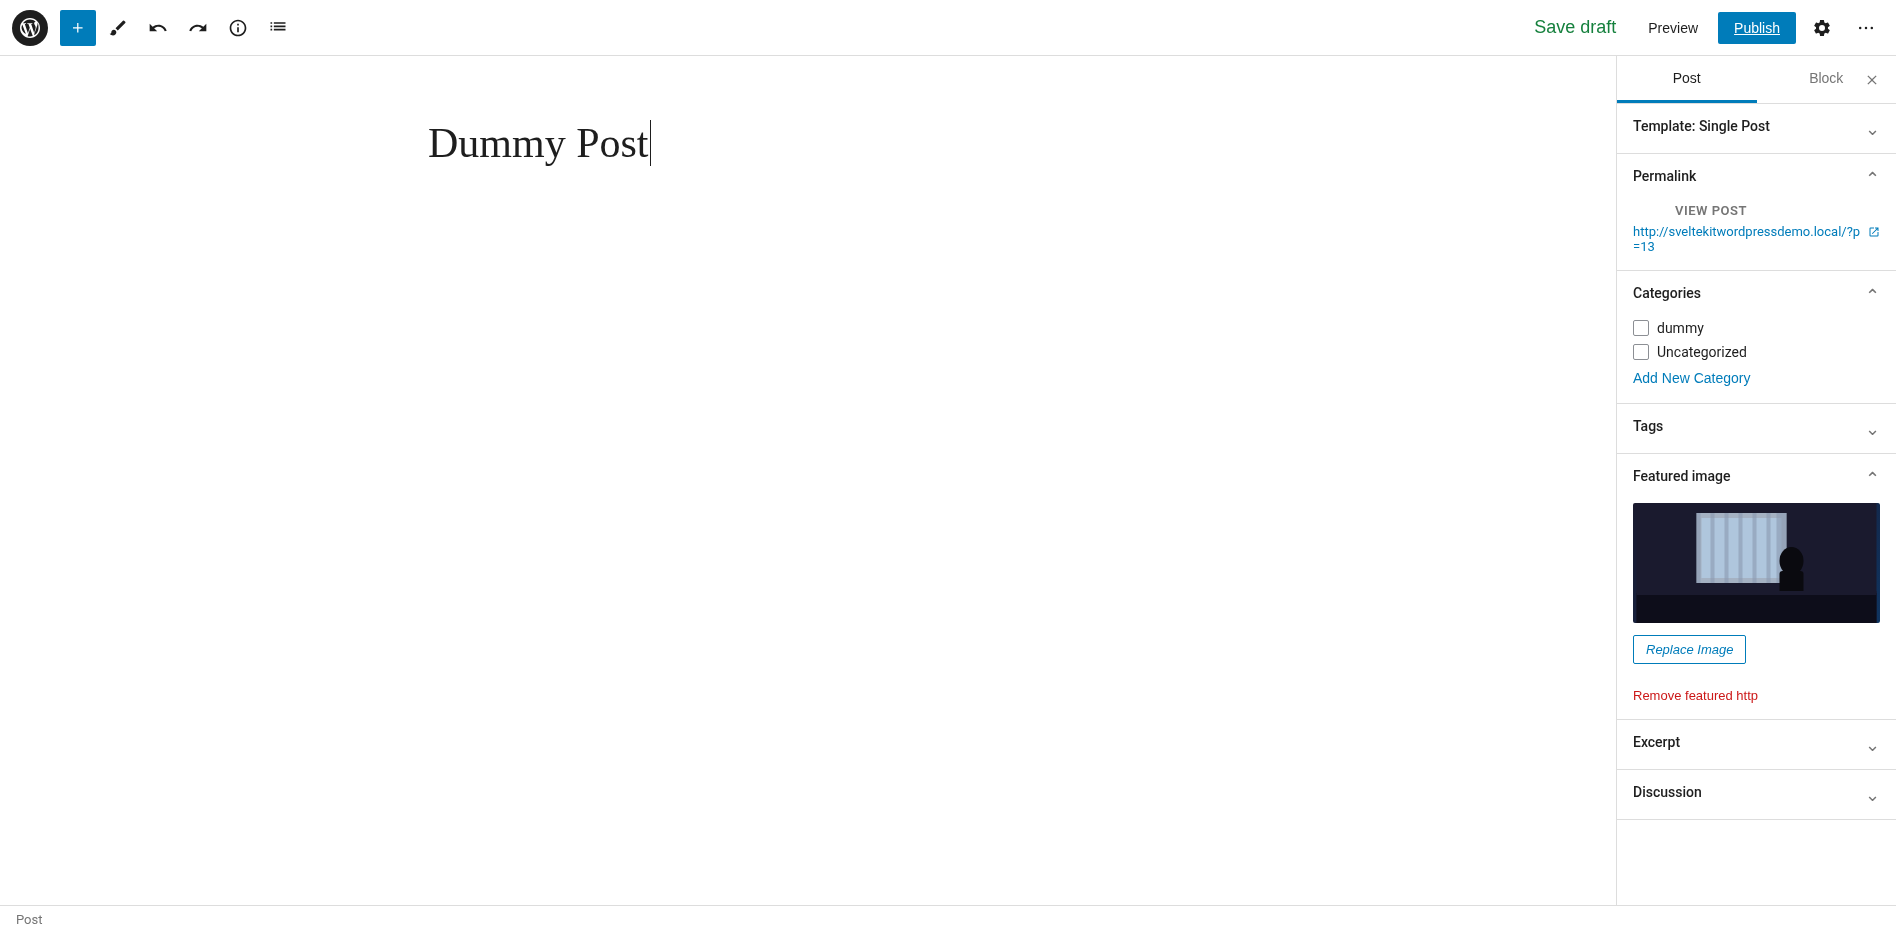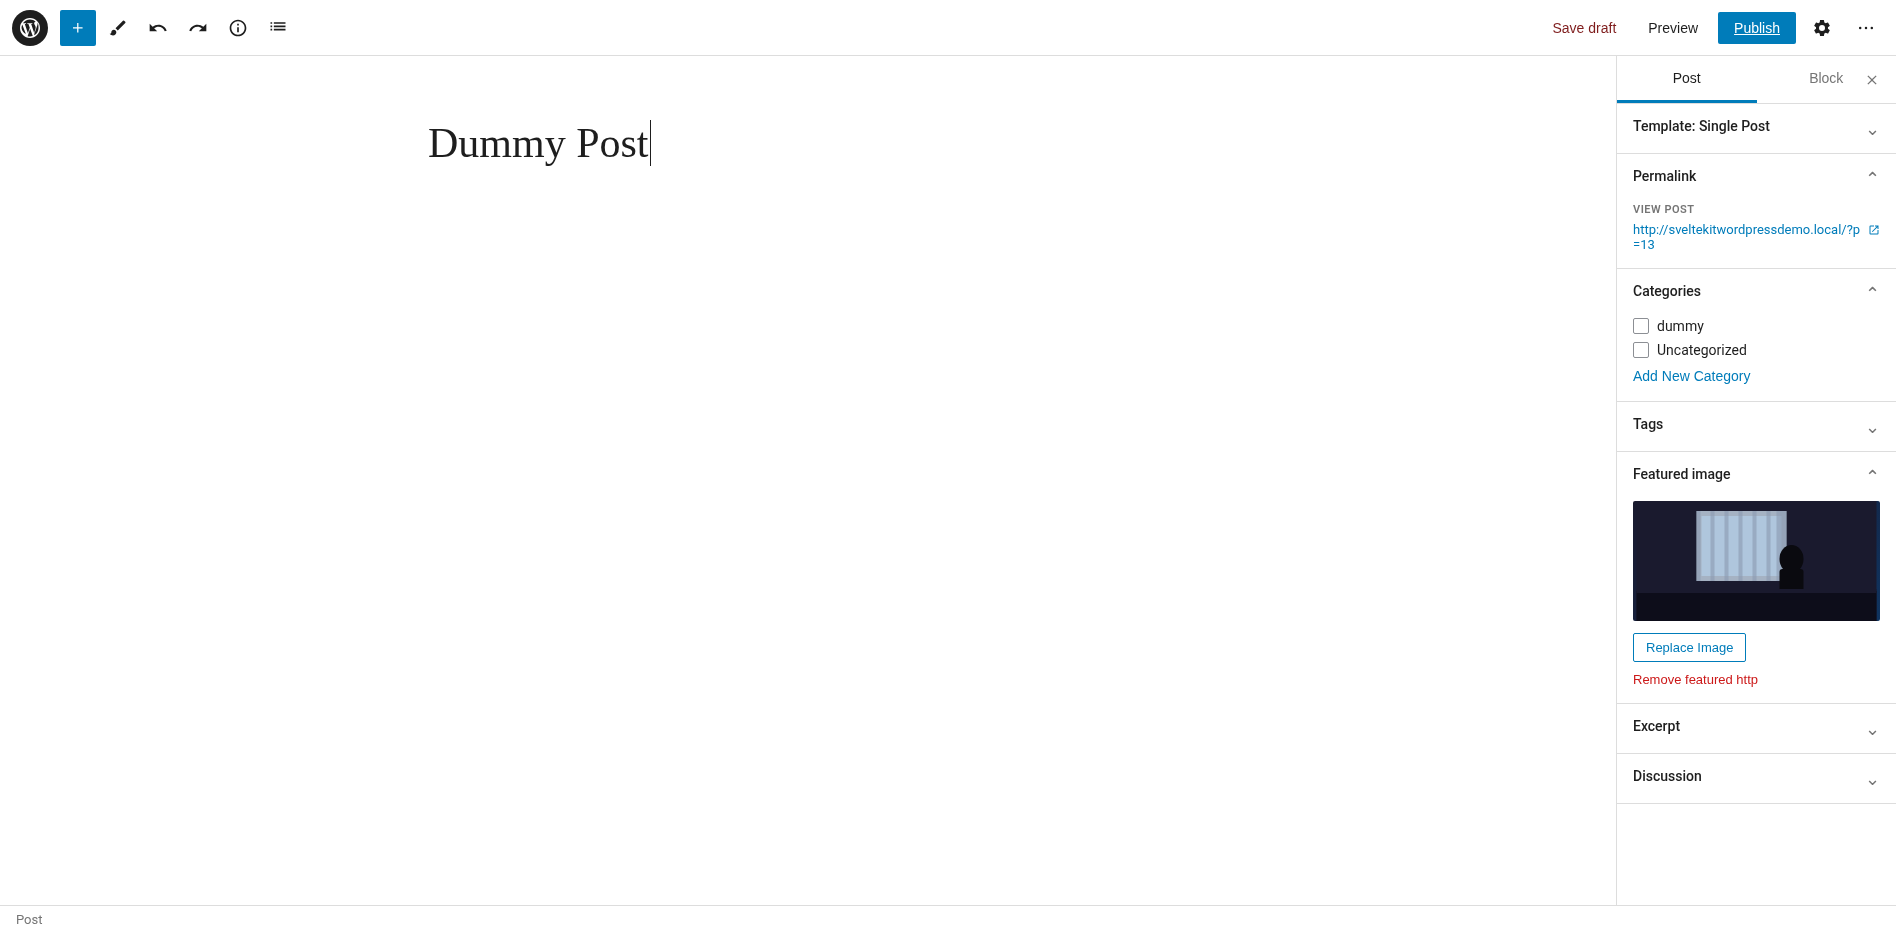--- a/index.html
+++ b/index.html
@@ -56,22 +56,22 @@
     }
     .toolbar-btn.add-btn {
       background: #007cba;
       color: #fff;
       border-radius: 2px;
     }
 
     .save-draft-btn {
       background: transparent;
       border: none;
-      color: #7f1d1d;
-      font-size: 14px;
+      color: #15803d;
+      font-size: 18px;
       cursor: pointer;
       padding: 6px 12px;
     }
 
     .preview-btn {
       background: transparent;
       border: none;
       color: #1e1e1e;
       font-size: 14px;
       cursor: pointer;
@@ -243,26 +243,27 @@
       padding: 0 16px 16px;
     }
 
     .chevron {
       color: #757575;
       font-size: 18px;
     }
 
     
     .view-post-label {
-      font-size: 11px;
+      font-size: 13px;
       color: #757575;
       text-transform: uppercase;
       letter-spacing: 0.5px;
       margin-bottom: 6px;
       font-weight: 600;
+      margin-left: 42px;
     }
 
     .permalink-url {
       color: #007cba;
       font-size: 13px;
       text-decoration: none;
       word-break: break-all;
       display: flex;
       align-items: flex-start;
       gap: 4px;
@@ -319,22 +320,23 @@
     }
 
     .replace-image-btn {
       border: 1px solid #007cba;
       color: #007cba;
       background: #fff;
       padding: 6px 12px;
       font-size: 13px;
       border-radius: 2px;
       cursor: pointer;
-      margin-bottom: 10px;
+      margin-bottom: 24px;
       display: inline-block;
+      font-style: italic;
     }
 
     .remove-featured-image {
       color: #cc1818;
       font-size: 13px;
       background: none;
       border: none;
       cursor: pointer;
       padding: 0;
       display: block;

